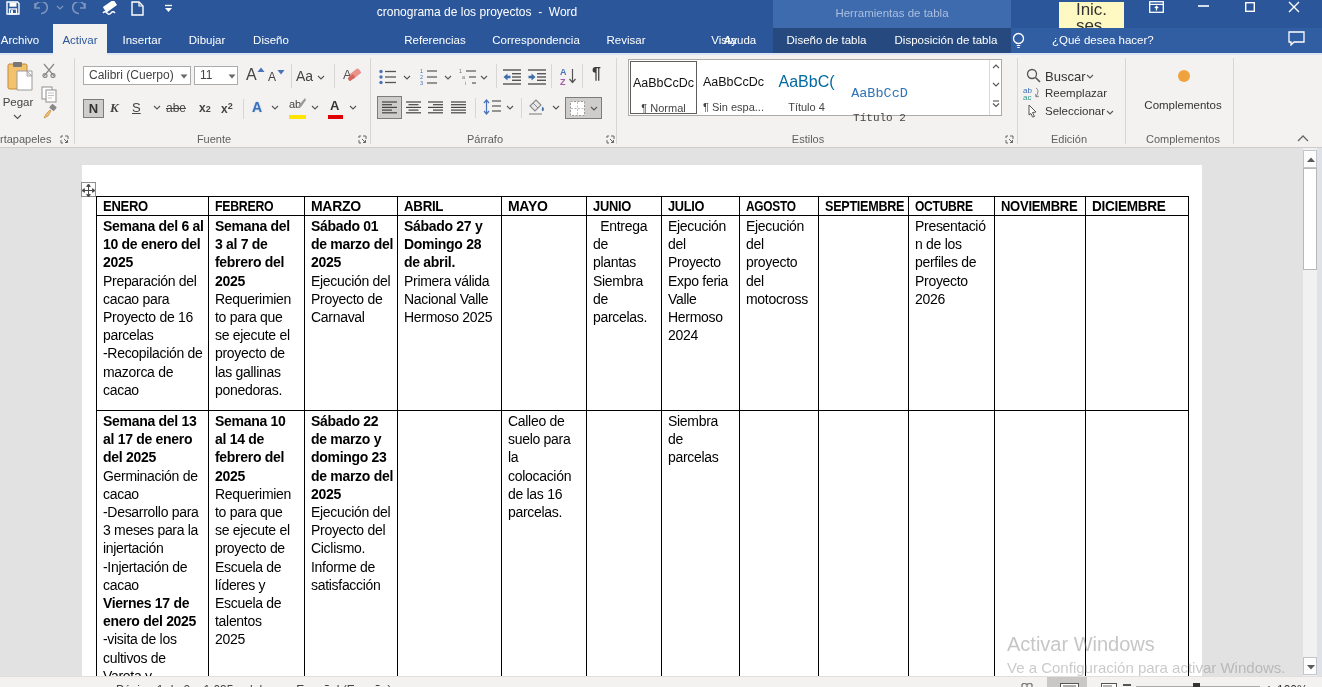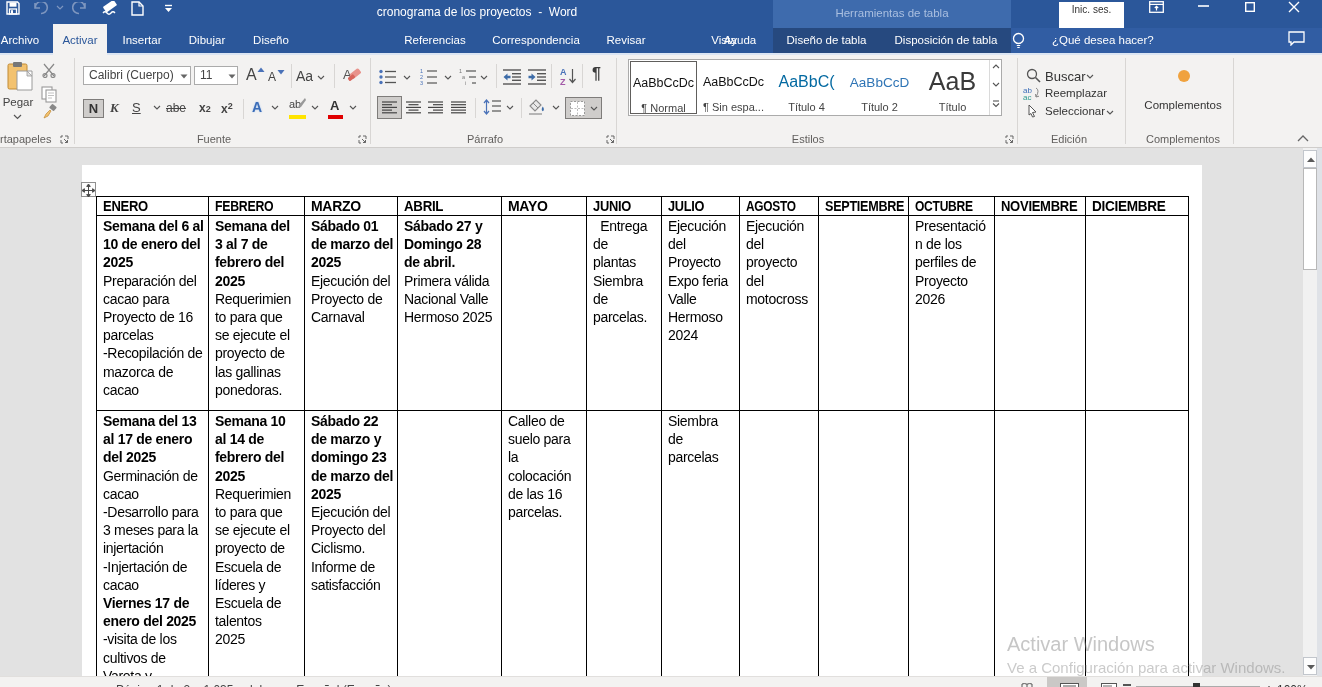--- a/index.html
+++ b/index.html
@@ -3,21 +3,21 @@
 <meta charset="utf-8">
 <style>
 * { margin:0; padding:0; box-sizing:border-box; }
 html,body { width:1322px; height:687px; overflow:hidden; font-family:"Liberation Sans", sans-serif; }
 #app { position:relative; width:1322px; height:687px; background:#e2e2e2; overflow:hidden; }
 .abs { position:absolute; }
 
 #titlebar { position:absolute; left:0; top:0; width:1322px; height:28px; background:#2b579a; }
 #ctxhead { position:absolute; left:773px; top:0; width:238px; height:28px; background:#3e6bad; color:#aabfe0; font-size:11.5px; text-align:center; line-height:26px; }
 #doctitle { position:absolute; left:277px; top:0; width:400px; text-align:center; color:#ffffff; font-size:12px; line-height:25px; }
-#inicses { position:absolute; left:1059px; top:2px; width:65px; height:32px; background:#ffffff; color:#333; font-size:10px; text-align:center; line-height:16px; }
+#inicses { position:absolute; left:1059px; top:2px; width:65px; height:32px; background:#fef9c3; color:#333; font-size:17px; text-align:center; line-height:16px; }
 
 #tabrow { position:absolute; left:0; top:28px; width:1322px; height:27px; background:#2b579a; }
 #tabrow .lightline { position:absolute; left:0; top:25px; width:1322px; height:2px; background:#dbe5f3; }
 #ctxtabs { position:absolute; left:773px; top:0; width:238px; height:25px; background:#26497f; }
 .tab { position:absolute; top:0; height:25px; color:#ffffff; font-size:11.5px; line-height:25px; text-align:center; }
 #tab-inicio { position:absolute; left:53px; top:24px; width:54px; height:31px; background:#f3f2f1; color:#2b579a; font-size:11.5px; line-height:33px; text-align:center; z-index:3; }
 
 #ribbon { position:absolute; left:0; top:55px; width:1322px; height:93px; background:#f3f2f1; border-bottom:1px solid #cfcdcb; font-size:11.5px; color:#444; }
 .gsep { position:absolute; top:3px; height:86px; width:1px; background:#d8d6d4; }
 .isep { position:absolute; width:1px; background:#d8d6d4; }
@@ -449,27 +449,23 @@
         <div class="tname" style="top:40px;">¶ Normal</div>
       </div>
       <div class="tile" style="left:68px;top:1px;width:73px;height:53px;">
         <div class="taa" style="font-size:12.5px;color:#111;top:14px;">AaBbCcDc</div>
         <div class="tname" style="top:40px;">¶ Sin espa...</div>
       </div>
       <div class="tile" style="left:141px;top:1px;width:73px;height:53px;">
         <div class="taa" style="font-size:16px;color:#0369a1;top:12px;">AaBbC(</div>
         <div class="tname" style="top:40px;">Título 4</div>
       </div>
-      <div class="tile" style="left:214px;top:1px;width:73px;height:53px;">
+      <div class="tile" style="left:214px;top:12px;width:73px;height:53px;font-family:Liberation Mono, monospace;">
         <div class="taa" style="font-size:13.5px;color:#2e74b5;top:14px;">AaBbCcD</div>
         <div class="tname" style="top:40px;">Título 2</div>
-      </div>
-      <div class="tile" style="left:287px;top:1px;width:73px;height:53px;">
-        <div class="taa" style="font-size:25px;color:#3a3a3a;top:6px;">AaB</div>
-        <div class="tname" style="top:40px;">Título</div>
       </div>
       <div class="abs" style="left:360px;top:0;width:12px;height:55px;border-left:1px solid #dadada;">
         <svg class="abs" style="left:2px;top:4px;" width="8" height="6" viewBox="0 0 8 6">
             <path d="M1,4 L4,1 L7,4" fill="none" stroke="#555" stroke-width="1.1"></path>
           </svg>
         <svg class="abs" style="left:2px;top:22px;" width="8" height="6" viewBox="0 0 8 6">
             <path d="M1,1 L4,4 L7,1" fill="none" stroke="#555" stroke-width="1.1"></path>
           </svg>
         <svg class="abs" style="left:2px;top:40px;" width="8" height="9" viewBox="0 0 8 9">
             <line x1="1" y1="1" x2="7" y2="1" stroke="#555" stroke-width="1.1"></line>

